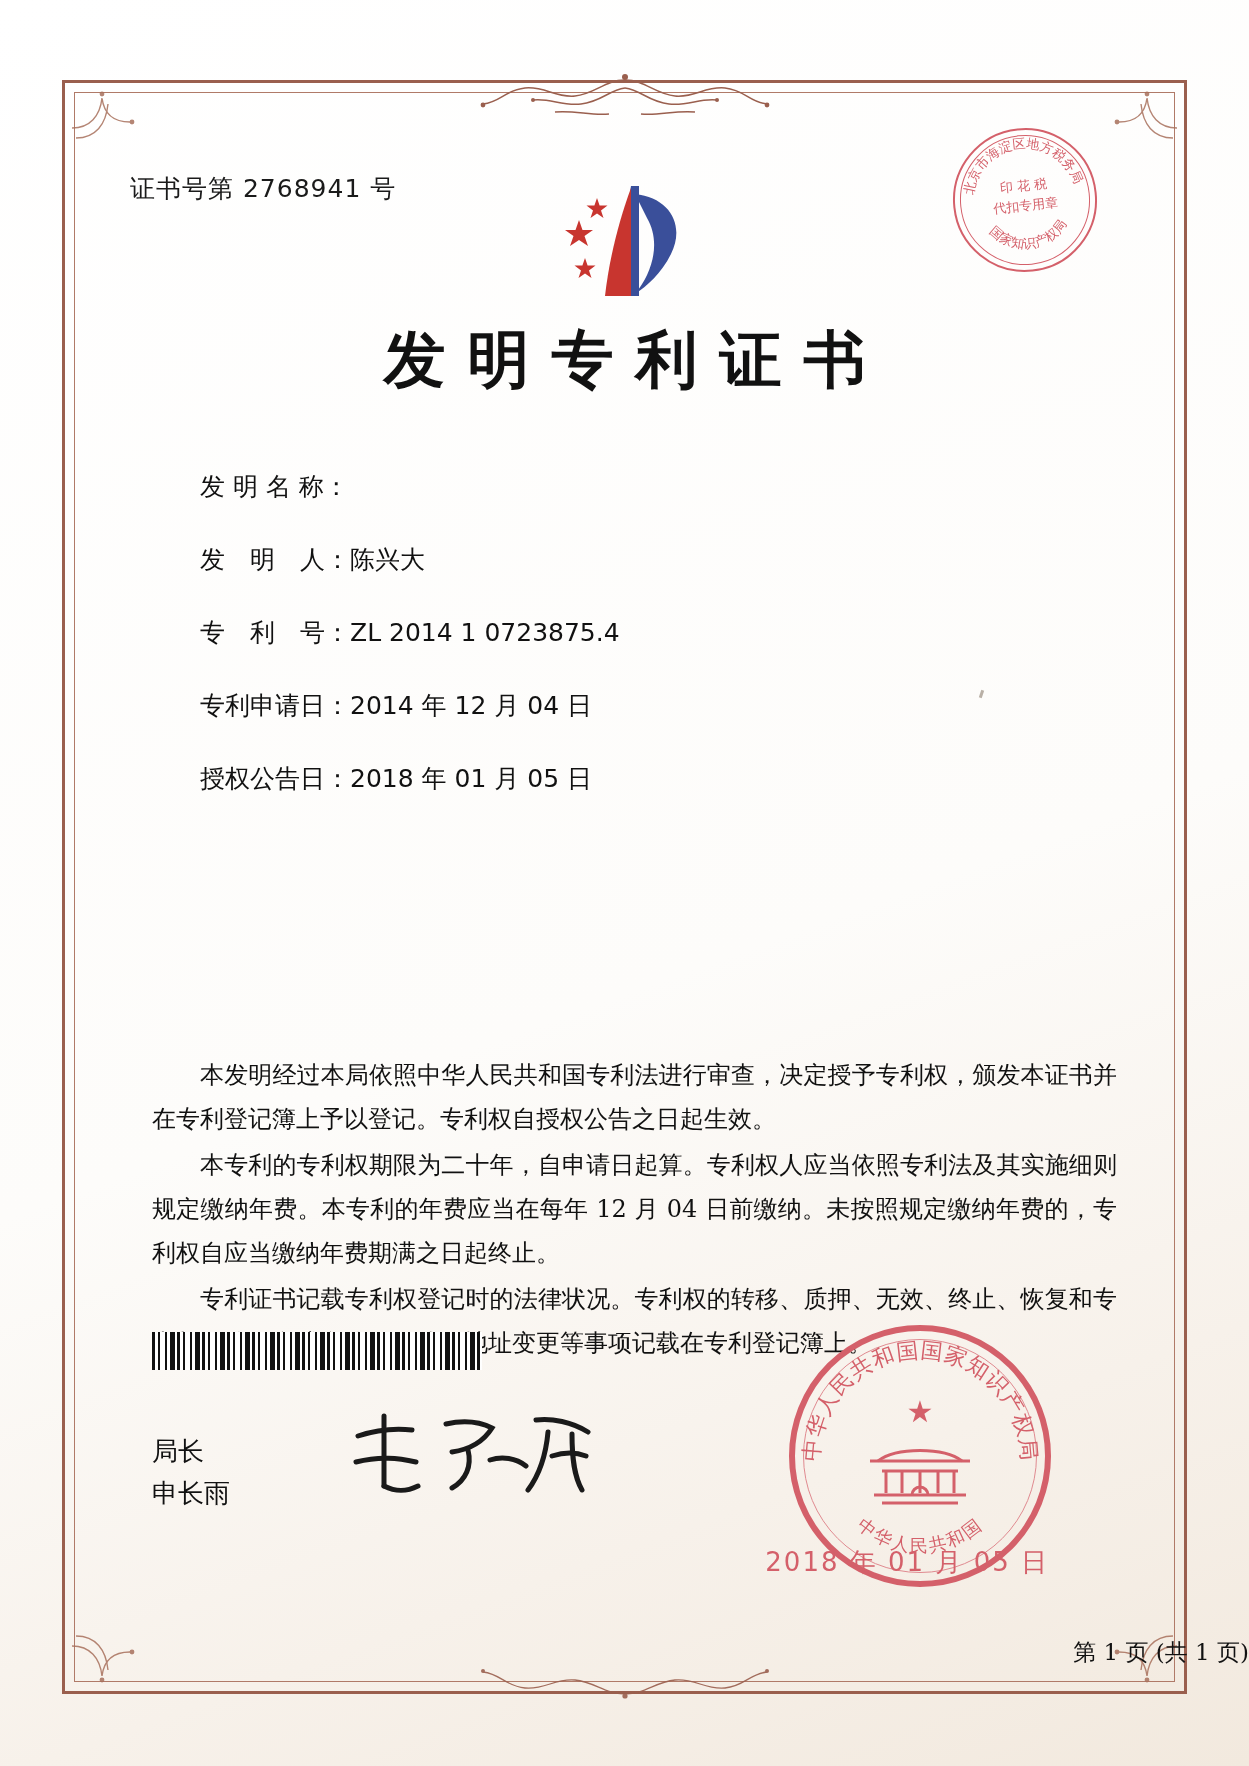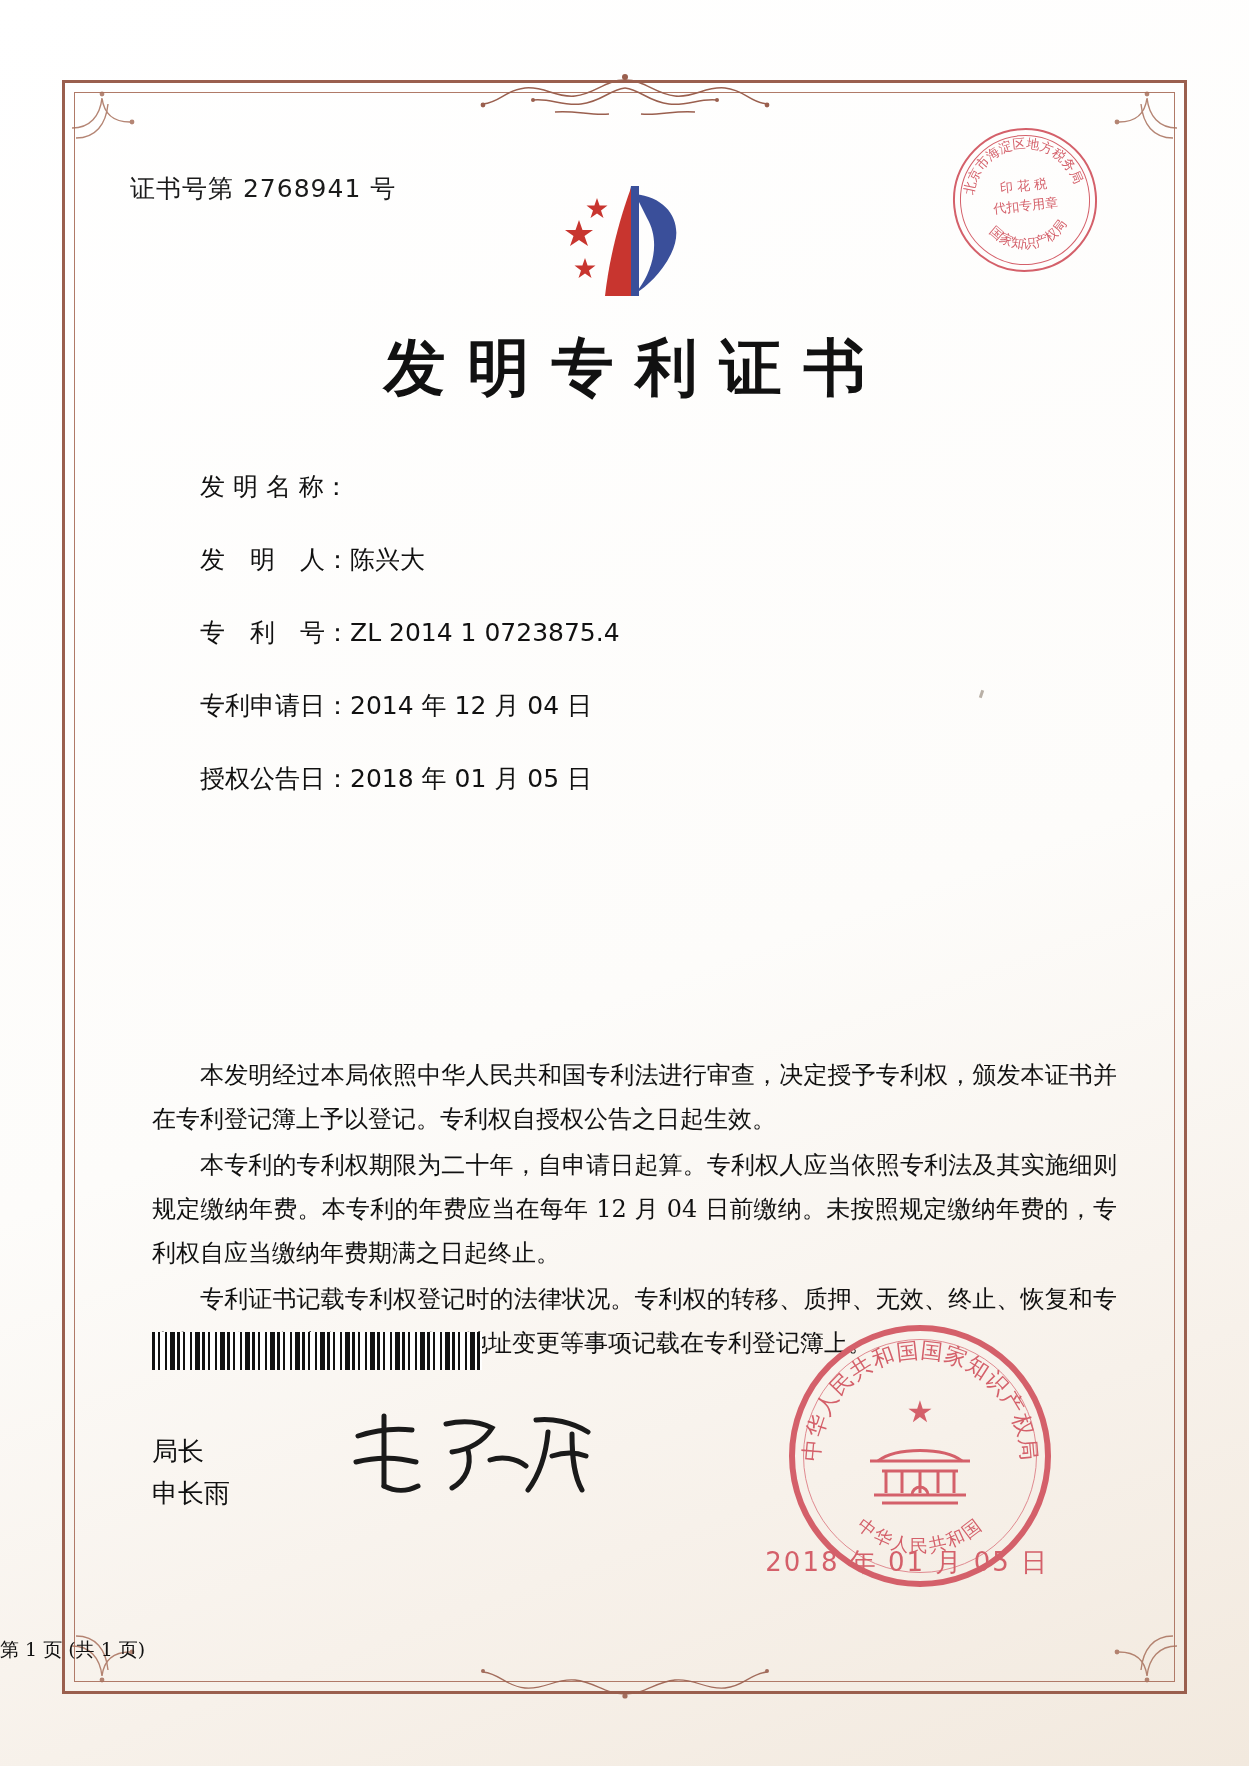--- a/index.html
+++ b/index.html
@@ -83,21 +83,20 @@
 
   .title{
     position:absolute;left:0;right:0;top:318px;
     text-align:center;
     font-family:Liberation Serif, serif;
     font-weight:bold;
     font-size:62px;
     letter-spacing:22px;
     color:#111;
     text-indent:22px;
-    margin-top:8px;
   }
 
   .fields{position:absolute;left:152px;top:470px;right:120px;}
   .field{
     display:flex;align-items:baseline;
     font-size:25px;color:#111;margin-bottom:40px;
     font-family:"DejaVu Sans", sans-serif;
     margin-left:48px;
   }
   .field .lbl{white-space:pre;}
@@ -152,21 +151,21 @@
   .seal .gate svg{width:100%;height:100%;}
 
   .seal-date{
     position:absolute;right:200px;top:1545px;
     font-size:26px;color:#d4606a;letter-spacing:2px;
     font-family:"DejaVu Sans", sans-serif;
   }
 
   .page-num{
     position:absolute;left:0;right:0;top:1637px;
-    text-align:left;font-size:19px;color:#111;
+    text-align:right;font-size:23px;color:#111;
     font-family:"DejaVu Serif", serif;
   }
   .speck{position:absolute;width:3px;height:8px;background:#b9b0a6;}
 </style>
 </head>
 <body>
 
 <div class="page">
 
   <div class="border-outer"></div>

